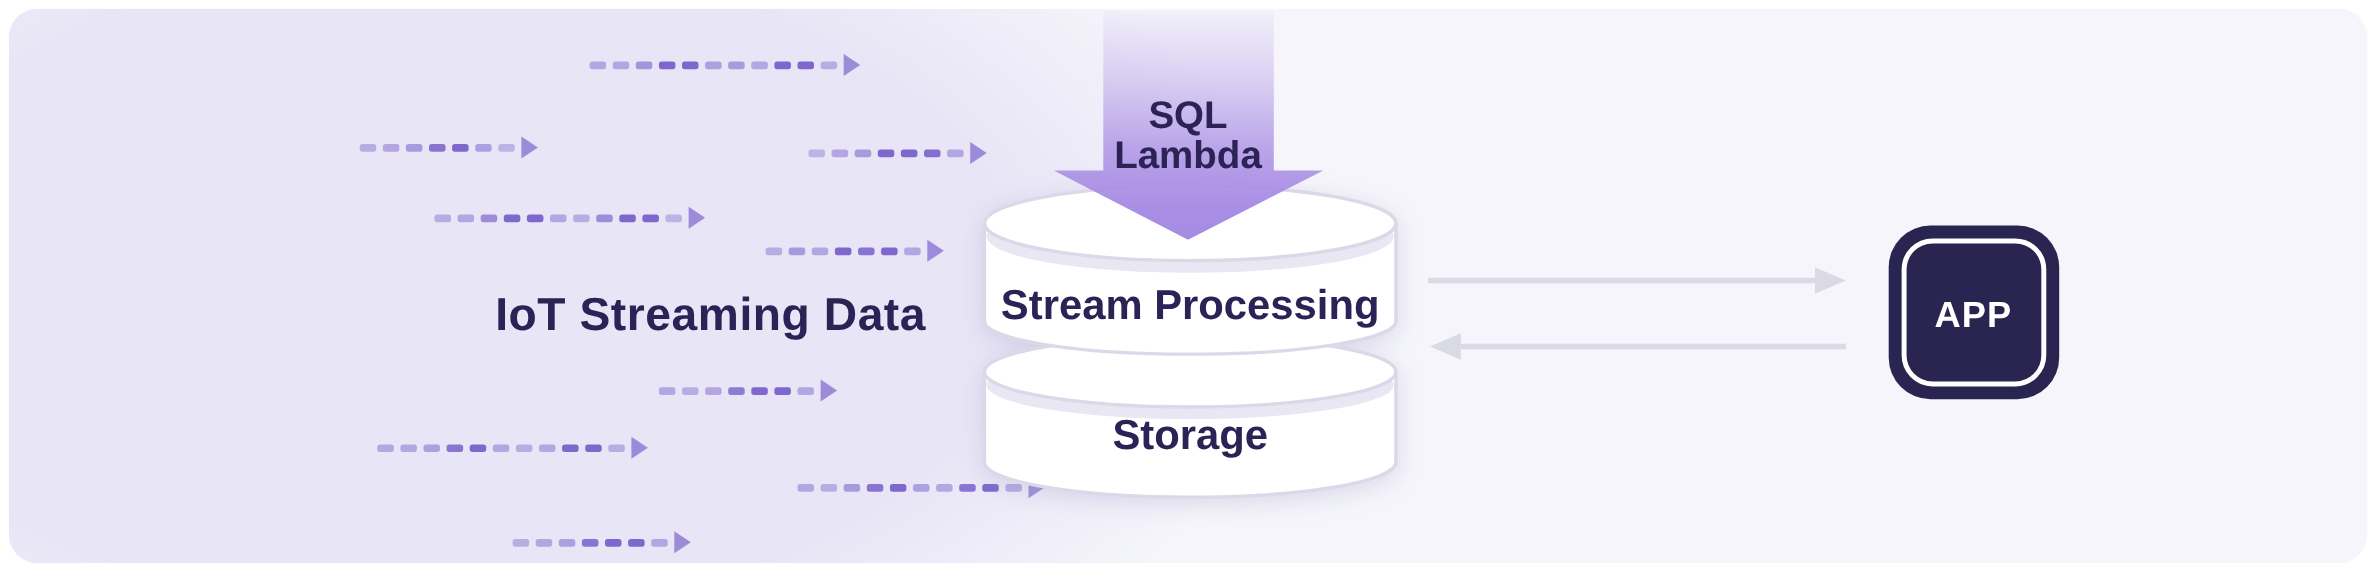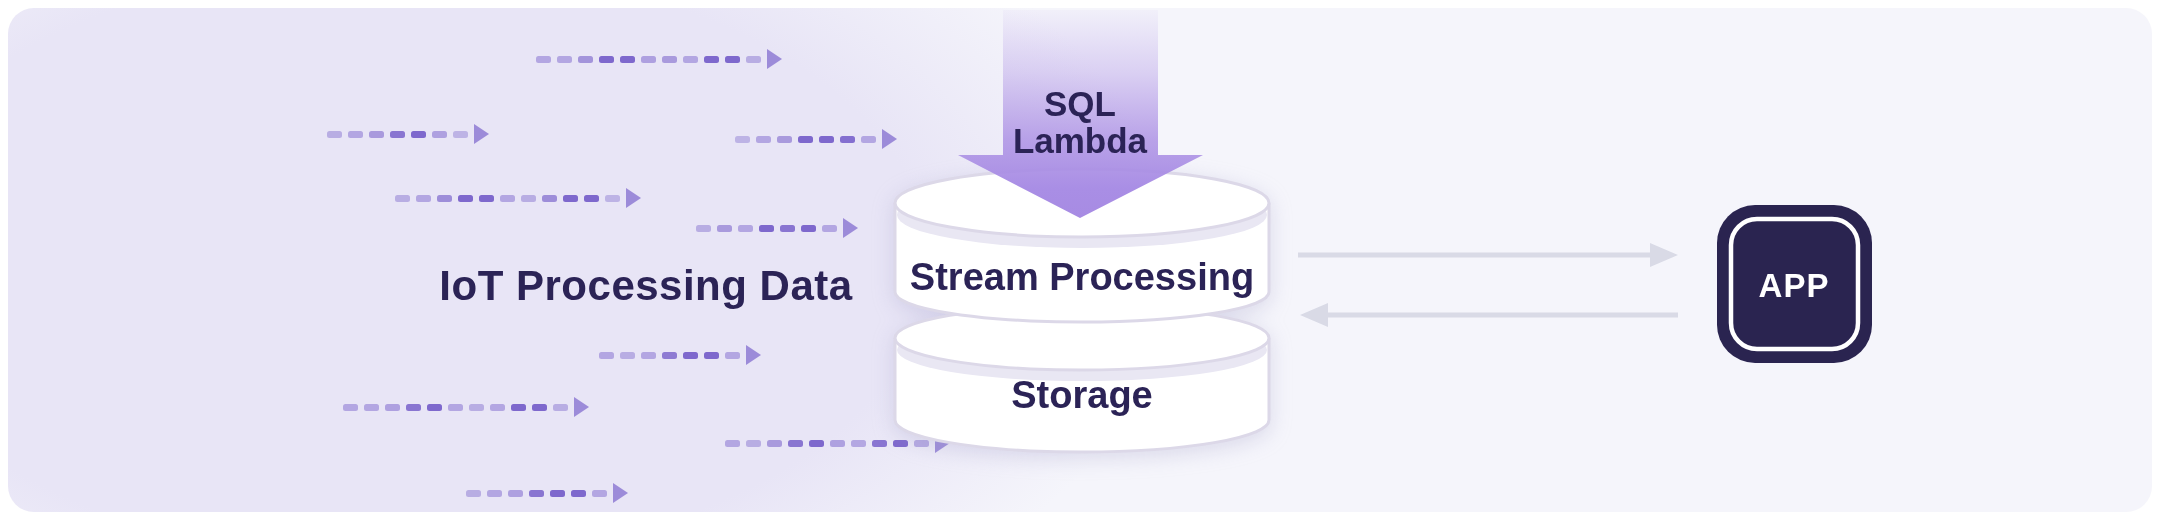--- a/index.html
+++ b/index.html
@@ -163,21 +163,21 @@
         <span class="dash" style="opacity: 0.5;"></span>
         <span class="dash" style="opacity: 0.55;"></span>
         <span class="dash" style="opacity: 0.9;"></span>
         <span class="dash" style="opacity: 1;"></span>
         <span class="dash" style="opacity: 1;"></span>
         <span class="dash" style="opacity: 0.5;"></span>
         <span class="head"></span>
       </div>
     </div>
 
-  <div class="iot-label">IoT Processing Data</div>
+  <div class="iot-label">IoT Streaming Data</div>
 
   <svg class="layer" viewBox="0 0 2160 520" width="2160" height="520">
     <defs>
       <linearGradient id="bigArrowGrad" x1="0" y1="0" x2="0" y2="1">
         <stop offset="0%" stop-color="#a88be3" stop-opacity="0.05"></stop>
         <stop offset="30%" stop-color="#a88be3" stop-opacity="0.35"></stop>
         <stop offset="62%" stop-color="#a88be3" stop-opacity="0.78"></stop>
         <stop offset="86%" stop-color="#a98ee5" stop-opacity="1"></stop>
         <stop offset="100%" stop-color="#a78be3" stop-opacity="1"></stop>
       </linearGradient>

